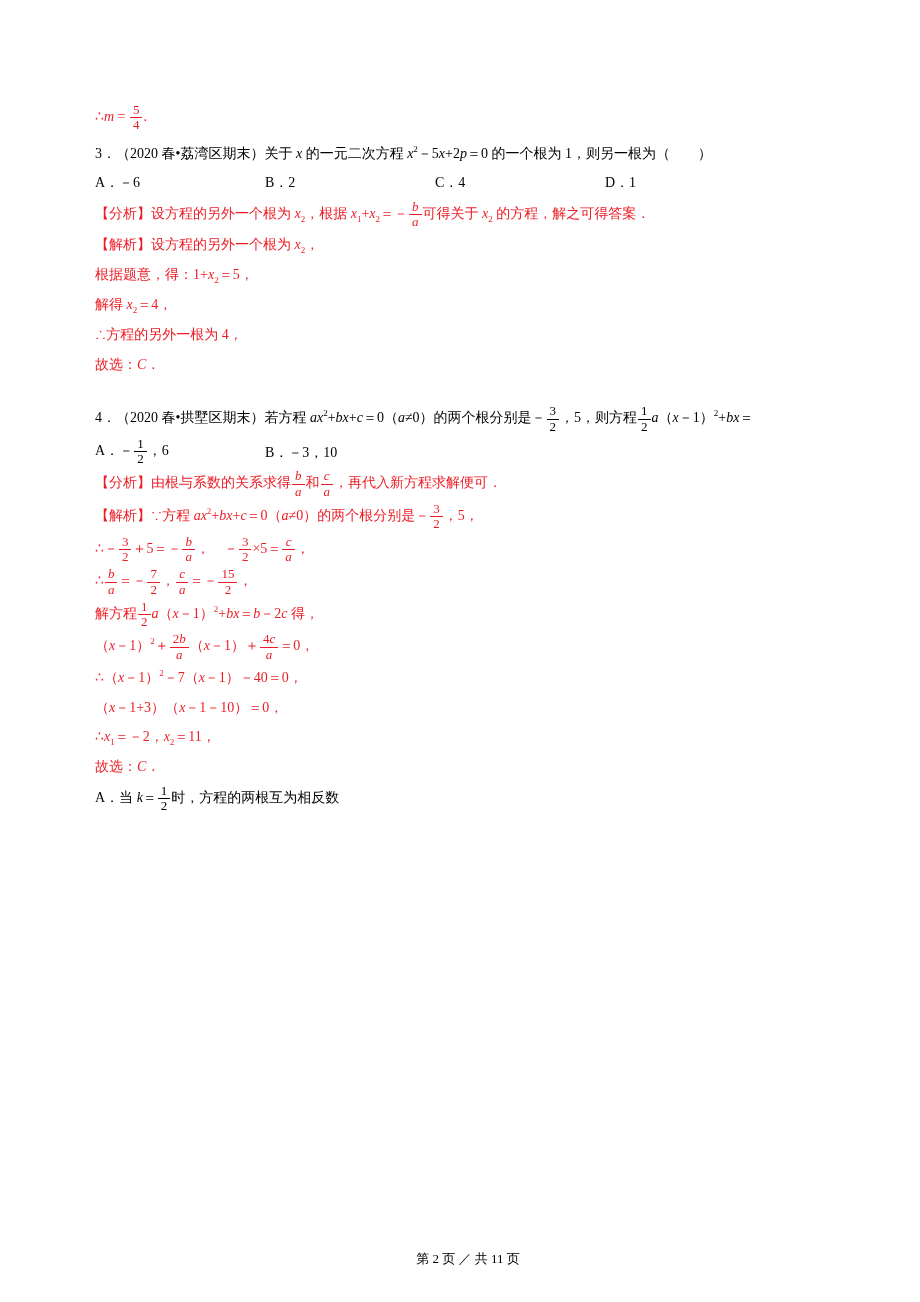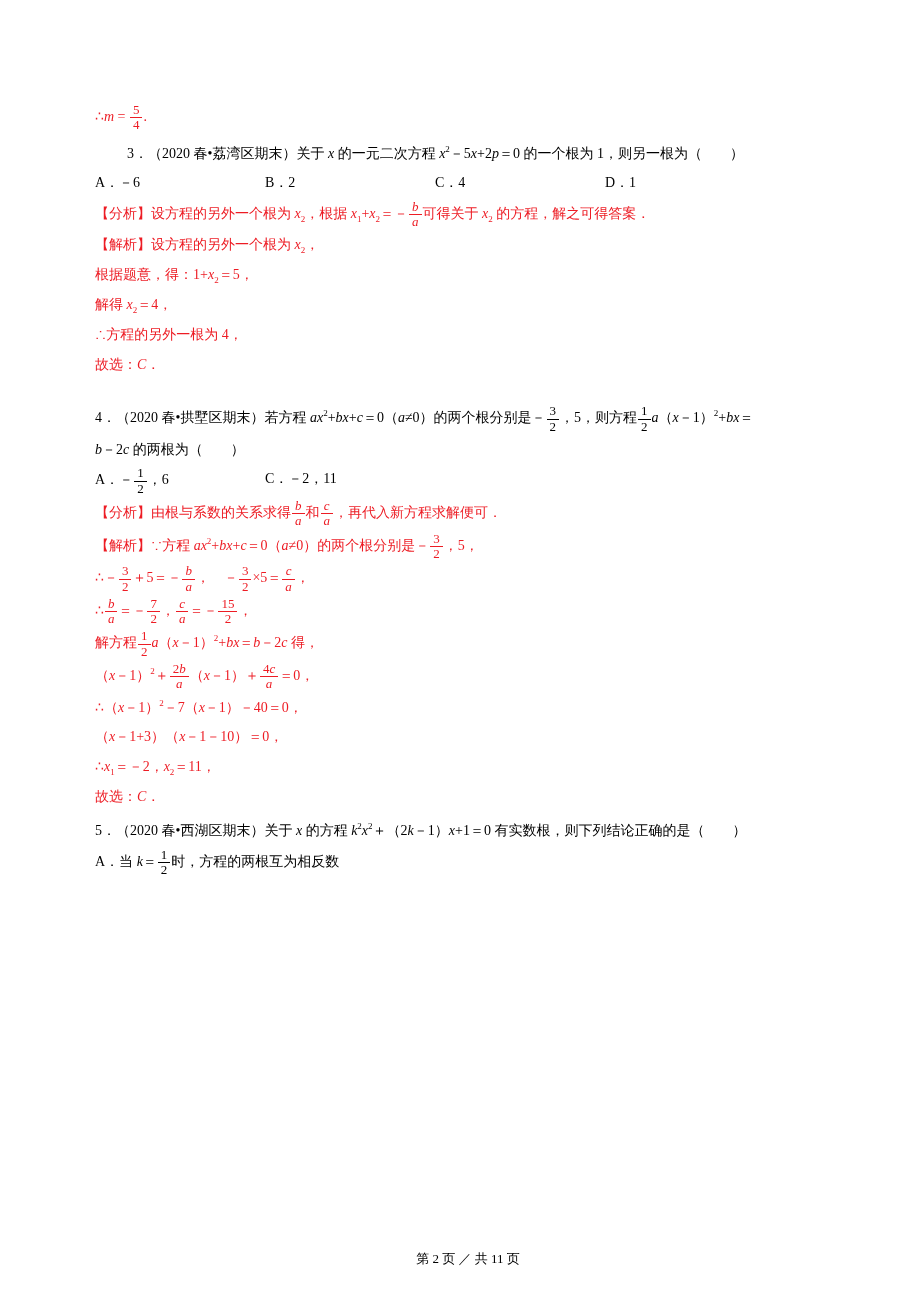--- a/index.html
+++ b/index.html
@@ -16,20 +16,21 @@
     min-height: 1302px;
     box-sizing: border-box;
     padding: 100px 95px 40px 95px;
     position: relative;
   }
   .indent-2 { margin-left: 40px; }
   .red { color: #ed1c24; }
   .options {
     display: flex;
     margin-left: 40px;
+    align-items: flex-end;
   }
   .options > div { flex: 0 0 170px; }
   .frac {
     display: inline-block;
     vertical-align: middle;
     text-align: center;
     font-size: 13px;
     line-height: 1.1;
     margin: 0 1px;
   }
@@ -52,21 +53,21 @@
 <body>
 
 <div class="page">
 
   <div class="indent-2 red row">
     <span>∴</span><span class="italic">m</span>
     <span>=</span>
     <span class="frac"><span class="num">5</span><span class="den">4</span></span><span>.</span>
   </div>
 
-  <div class="row" style="margin-top:8px;margin-left:32px;">
+  <div class="row" style="margin-top:8px;">
     <span>3．</span><span>（2020 春•荔湾区期末）关于 </span><span class="italic">x</span><span> 的一元二次方程 </span><span class="italic">x</span><span class="sup">2</span><span>－5</span><span class="italic">x</span><span>+2</span><span class="italic">p</span><span>＝0 的一个根为 1，则另一根为（　　）</span>
   </div>
   <div class="options row">
     <div>A．－6</div>
     <div>B．2</div>
     <div>C．4</div>
     <div>D．1</div>
   </div>
   <div class="indent-2 red row">
     <span>【分析】</span><span>设方程的另外一个根为 </span><span class="italic">x</span><span class="sub">2</span><span>，根据 </span><span class="italic">x</span><span class="sub">1</span><span>+</span><span class="italic">x</span><span class="sub">2</span><span>＝－</span><span class="frac"><span class="num italic">b</span><span class="den italic">a</span></span><span>可得关于 </span><span class="italic">x</span><span class="sub">2</span><span> 的方程，解之可得答案．</span>
@@ -83,28 +84,25 @@
   <div class="indent-2 red row">
     <span>∴方程的另外一根为 4，</span>
   </div>
   <div class="indent-2 red row">
     <span>故选：</span><span class="italic">C</span><span>．</span>
   </div>
 
   <div class="row" style="margin-top:26px;">
     <span>4．</span><span>（2020 春•拱墅区期末）若方程 </span><span class="italic">a</span><span class="italic">x</span><span class="sup">2</span><span>+</span><span class="italic">b</span><span class="italic">x</span><span>+</span><span class="italic">c</span><span>＝0（</span><span class="italic">a</span><span>≠0）的两个根分别是－</span><span class="frac"><span class="num">3</span><span class="den">2</span></span><span>，5，则方程</span><span class="frac"><span class="num">1</span><span class="den">2</span></span><span class="italic">a</span><span>（</span><span class="italic">x</span><span>－1）</span><span class="sup">2</span><span>+</span><span class="italic">b</span><span class="italic">x</span><span>＝</span>
   </div>
-  <div class="indent-2 row">
-    <span class="italic">b</span><span>－2</span><span class="italic">c</span><span> 的两根为（　　）</span>
-  </div>
   <div class="options row">
     <div>
       <span>A．</span><span>－</span><span class="frac"><span class="num">1</span><span class="den">2</span></span><span>，6</span>
     </div>
-    <div>C．－2，11</div>
+    <div>B．－3，10</div>
   </div>
   <div class="indent-2 red row">
     <span>【分析】</span><span>由根与系数的关系求得</span><span class="frac"><span class="num italic">b</span><span class="den italic">a</span></span><span>和</span><span class="frac"><span class="num italic">c</span><span class="den italic">a</span></span><span>，再代入新方程求解便可．</span>
   </div>
   <div class="indent-2 red row">
     <span>【解析】</span><span>∵方程 </span><span class="italic">a</span><span class="italic">x</span><span class="sup">2</span><span>+</span><span class="italic">b</span><span class="italic">x</span><span>+</span><span class="italic">c</span><span>＝0（</span><span class="italic">a</span><span>≠0）的两个根分别是－</span><span class="frac"><span class="num">3</span><span class="den">2</span></span><span>，5，</span>
   </div>
   <div class="indent-2 red row">
     <span>∴－</span><span class="frac"><span class="num">3</span><span class="den">2</span></span><span>＋5＝－</span><span class="frac"><span class="num italic">b</span><span class="den italic">a</span></span><span>，　－</span><span class="frac"><span class="num">3</span><span class="den">2</span></span><span>×5＝</span><span class="frac"><span class="num italic">c</span><span class="den italic">a</span></span><span>，</span>
   </div>
@@ -123,23 +121,20 @@
   <div class="indent-2 red row">
     <span>（</span><span class="italic">x</span><span>－1+3）（</span><span class="italic">x</span><span>－1－10）＝0，</span>
   </div>
   <div class="indent-2 red row">
     <span>∴</span><span class="italic">x</span><span class="sub">1</span><span>＝－2，</span><span class="italic">x</span><span class="sub">2</span><span>＝11，</span>
   </div>
   <div class="indent-2 red row">
     <span>故选：</span><span class="italic">C</span><span>．</span>
   </div>
 
-  <div class="row" style="margin-top:8px;">
-    <span>5．</span><span>（2020 春•西湖区期末）关于 </span><span class="italic">x</span><span> 的方程 </span><span class="italic">k</span><span class="sup">2</span><span class="italic">x</span><span class="sup">2</span><span>＋（2</span><span class="italic">k</span><span>－1）</span><span class="italic">x</span><span>+1＝0 有实数根，则下列结论正确的是（　　）</span>
-  </div>
   <div class="indent-2 row">
     <span>A．当 </span><span class="italic">k</span><span>＝</span><span class="frac"><span class="num">1</span><span class="den">2</span></span><span>时，方程的两根互为相反数</span>
   </div>
 
   <div class="footer">
     <span>第 </span><span>2</span><span> 页 ／ 共 </span><span>11</span><span> 页</span>
   </div>
 </div>
 
 </body></html>

